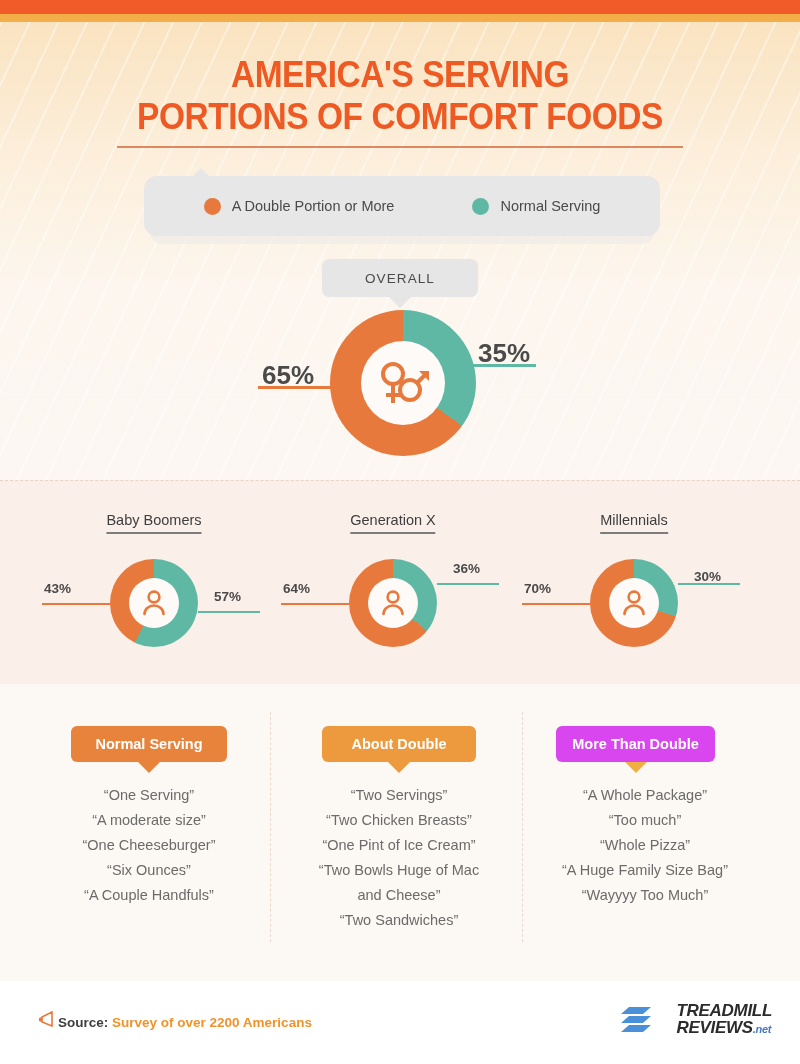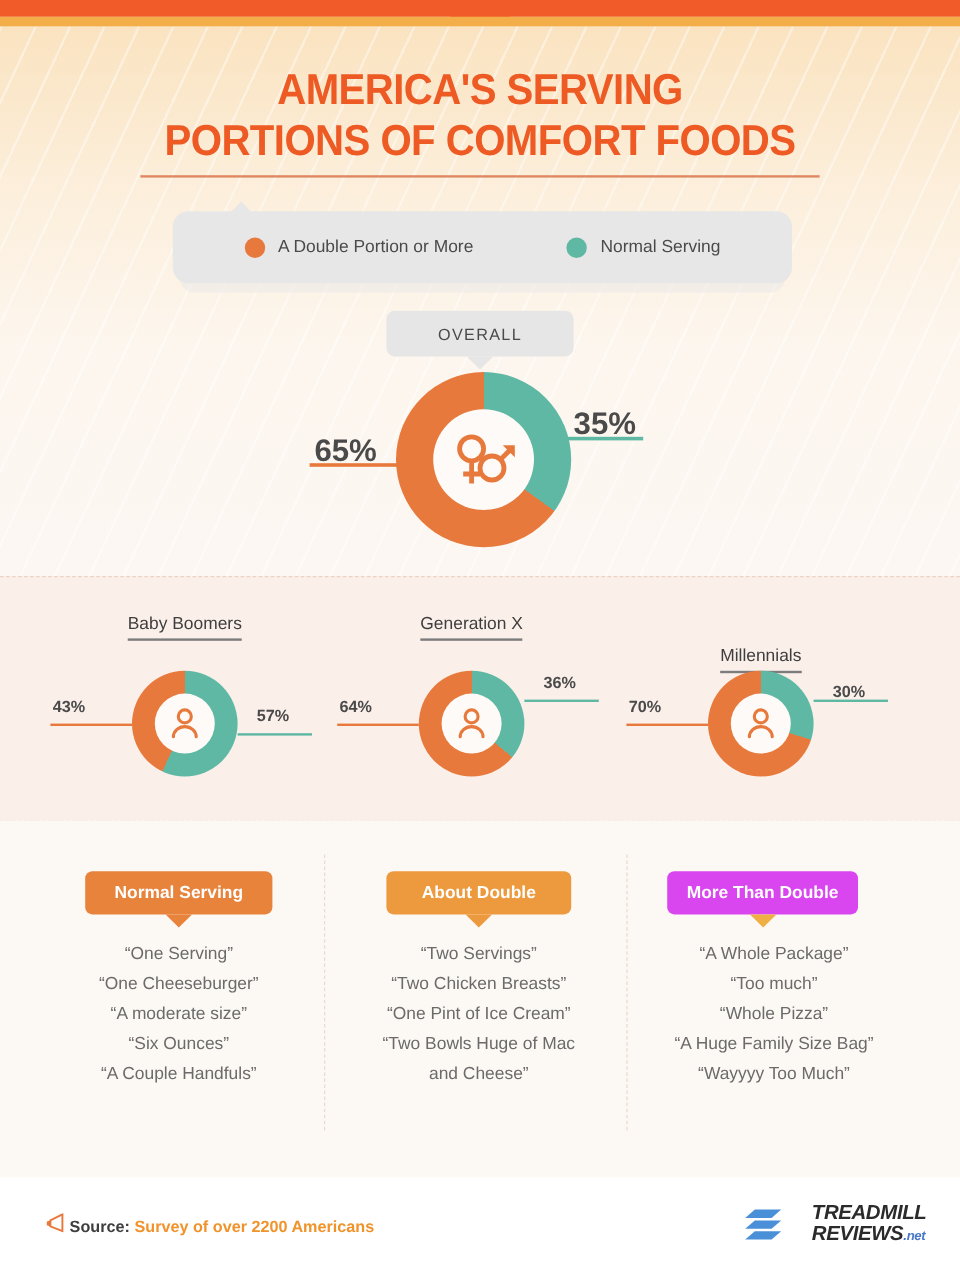--- a/index.html
+++ b/index.html
@@ -195,21 +195,21 @@
         <svg width="30" height="30" viewBox="0 0 30 30">
           <circle cx="15" cy="9" r="5.4" fill="none" stroke="#E8793C" stroke-width="2.6"></circle>
           <path d="M5.5 26 a9.5 8.5 0 0 1 19 0" fill="none" stroke="#E8793C" stroke-width="2.6" stroke-linecap="round"></path>
         </svg>
       </div>
     </div>
     <div class="lead-sm" style="left: 281px; top: 603px; width: 68px; background: rgb(232, 121, 60);"></div>
     <div class="pct-sm" style="left: 283px; top: 581px;">64%</div>
     <div class="lead-sm" style="left: 437px; top: 583px; width: 62px; background: rgb(95, 184, 163);"></div>
     <div class="pct-sm" style="left: 453px; top: 561px;">36%</div>
-    <div class="gen-title" style="left: 634px; top: 512px; transform: translateX(-50%); margin-top: 27px;">Millennials</div>
+    <div class="gen-title" style="left: 634px; top: 512px; transform: translateX(-50%);">Millennials</div>
     <div class="donut donut-sm" style="left: 590px; top: 559px; background: conic-gradient(rgb(95, 184, 163) 0deg, rgb(95, 184, 163) 30%, rgb(232, 121, 60) 30%, rgb(232, 121, 60) 100%);">
       <div class="hole">
         <svg width="30" height="30" viewBox="0 0 30 30">
           <circle cx="15" cy="9" r="5.4" fill="none" stroke="#E8793C" stroke-width="2.6"></circle>
           <path d="M5.5 26 a9.5 8.5 0 0 1 19 0" fill="none" stroke="#E8793C" stroke-width="2.6" stroke-linecap="round"></path>
         </svg>
       </div>
     </div>
     <div class="lead-sm" style="left: 522px; top: 603px; width: 68px; background: rgb(232, 121, 60);"></div>
     <div class="pct-sm" style="left: 524px; top: 581px;">70%</div>
@@ -219,34 +219,35 @@
 
 <div class="sec-bot"></div>
 <div class="dash-v" style="left:270px; top:712px; height:230px;"></div>
 <div class="dash-v" style="left:522px; top:712px; height:230px;"></div>
 <div id="quote-area">
     <div class="badge" style="left: 71px; top: 726px; width: 156px; background: rgb(232, 131, 60); color: rgb(232, 131, 60);">
       <span style="color: rgb(255, 255, 255);">Normal Serving</span>
     </div>
     <div class="quotes" style="left: 24px; top: 783px; width: 250px;">
       <div>“One Serving”</div>
+      <div>“A moderate size”</div>
       <div>“One Cheeseburger”</div>
-      <div>“A moderate size”</div>
       <div>“Six Ounces”</div>
       <div>“A Couple Handfuls”</div>
     </div>
     <div class="badge" style="left: 322px; top: 726px; width: 154px; background: rgb(237, 154, 62); color: rgb(237, 154, 62);">
       <span style="color: rgb(255, 255, 255);">About Double</span>
     </div>
     <div class="quotes" style="left: 274px; top: 783px; width: 250px;">
       <div>“Two Servings”</div>
       <div>“Two Chicken Breasts”</div>
       <div>“One Pint of Ice Cream”</div>
       <div>“Two Bowls Huge of Mac</div>
       <div>and Cheese”</div>
+      <div>“Two Sandwiches”</div>
     </div>
     <div class="badge" style="left: 556px; top: 726px; width: 159px; background: #d946ef; color: rgb(239, 175, 68);">
       <span style="color: rgb(255, 255, 255);">More Than Double</span>
     </div>
     <div class="quotes" style="left: 520px; top: 783px; width: 250px;">
       <div>“A Whole Package”</div>
       <div>“Too much”</div>
       <div>“Whole Pizza”</div>
       <div>“A Huge Family Size Bag”</div>
       <div>“Wayyyy Too Much”</div>

